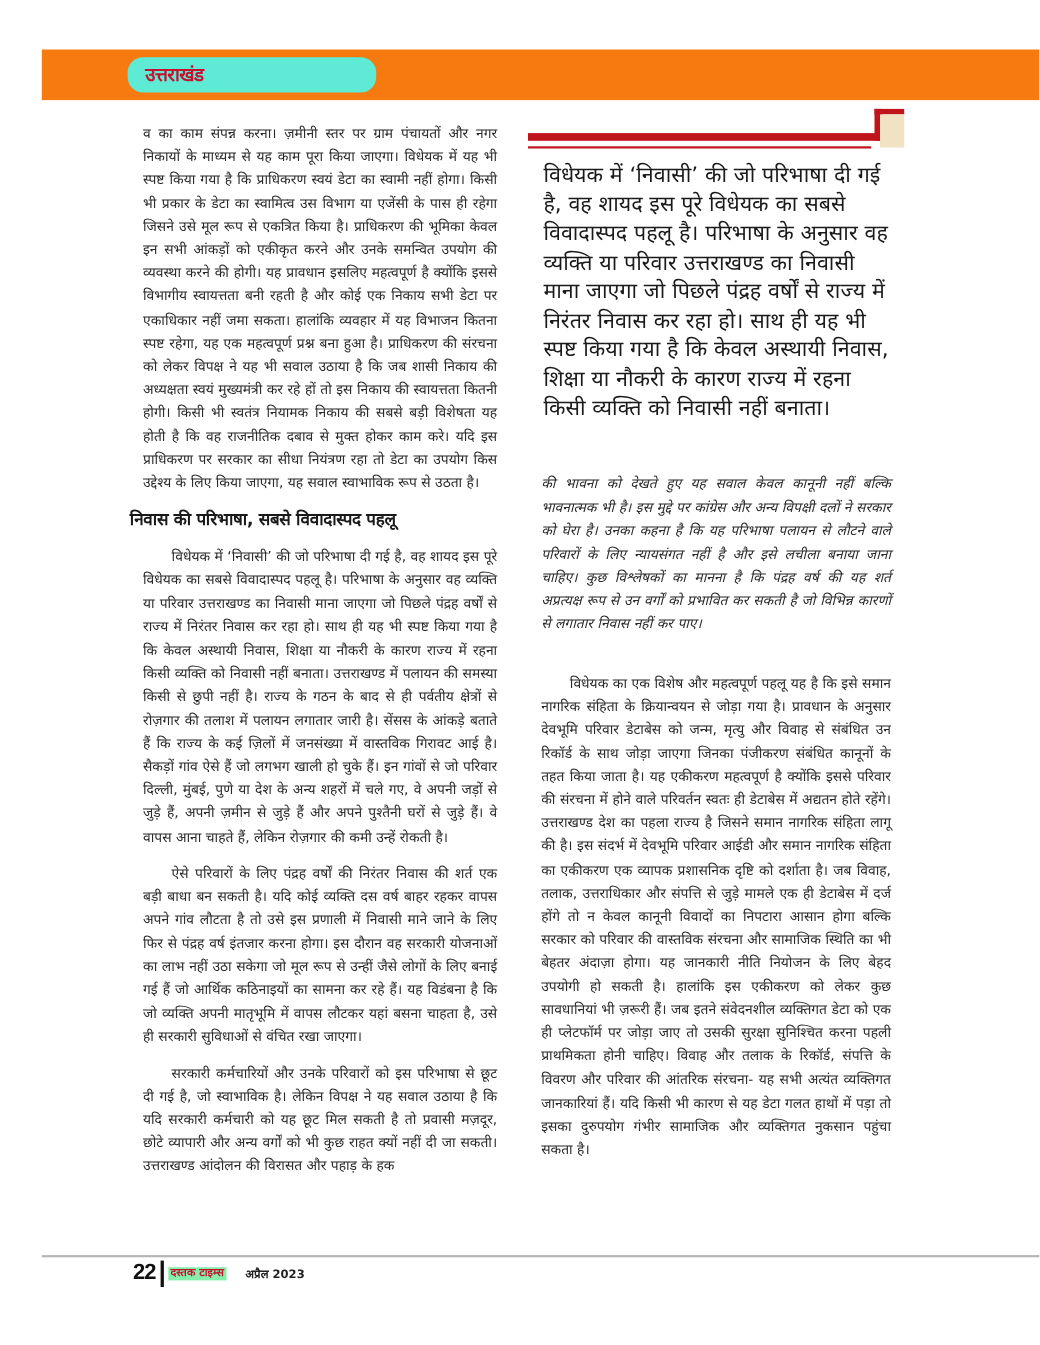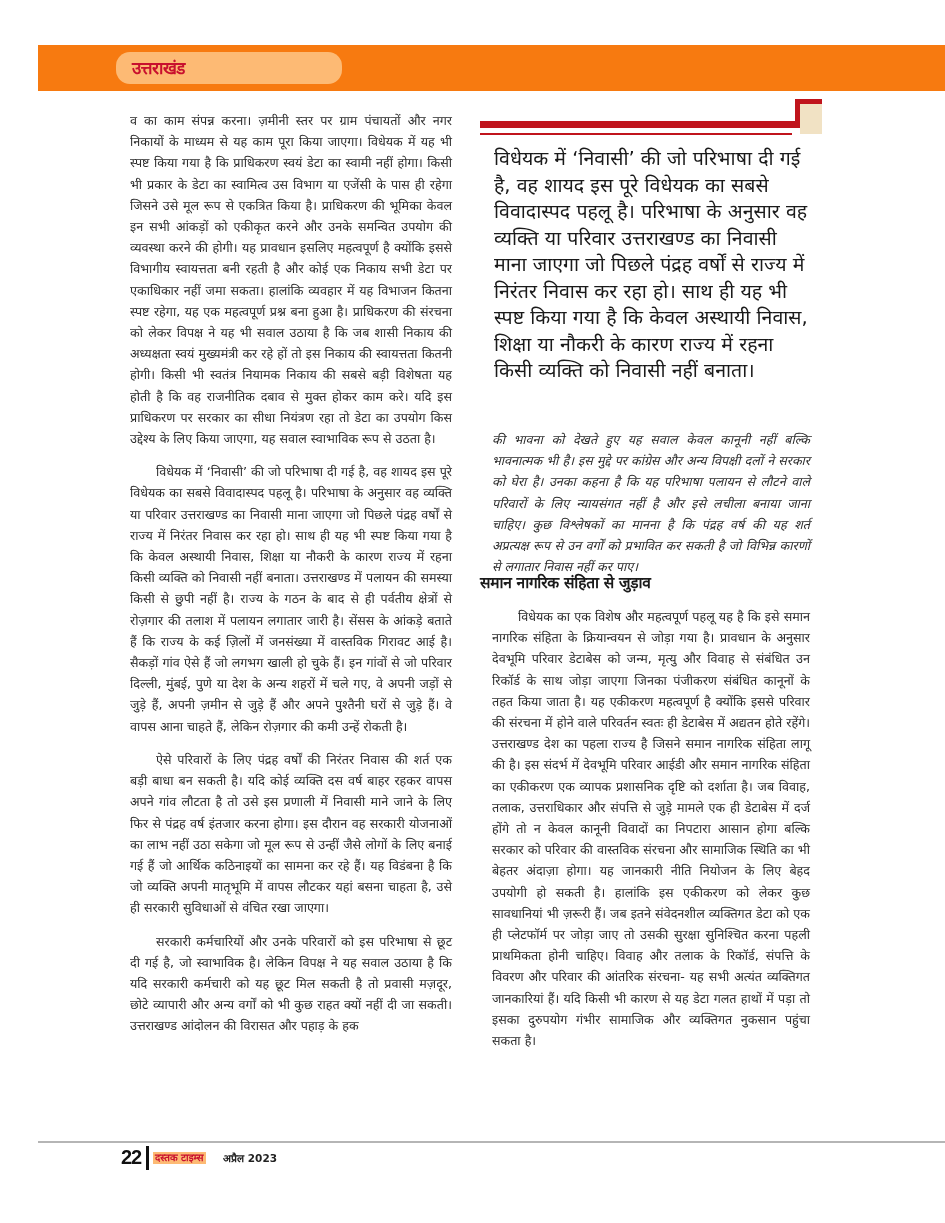--- a/index.html
+++ b/index.html
@@ -1,74 +1,74 @@
 <!DOCTYPE html>
 <html><head>
 <meta charset="utf-8">
 <style>
   html, body { margin: 0; padding: 0; background: #ffffff; }
   body { width: 945px; height: 1223px; position: relative; overflow: hidden;
          font-family: "DejaVu Sans", "Liberation Sans", sans-serif; color: #222; }
   .topband { position: absolute; left: 38px; top: 45px; width: 907px; height: 46px; background: #f77a10; }
   .section-tab { position: absolute; left: 116px; top: 52px; width: 226px; height: 32px;
-                 background: #fdba74; border-radius: 14px; }
+                 background: #5eead4; border-radius: 14px; }
   .section-tab span { position: absolute; left: 16px; top: 4px; font-weight: bold; font-size: 17px;
                       color: #c8102e; font-family: "DejaVu Sans", sans-serif; letter-spacing: -0.5px; }
   .col { position: absolute; font-size: 12.6px; line-height: 21.2px; text-align: justify; color: #2a2a2a; }
   .col p { margin: 12px; }
   .col p.indent { text-indent: 26px; }
   .left-col { left: 118px; top: 98px; width: 346px; }
   .right-col-a { left: 480px; top: 417px; width: 342px; font-style: italic; }
   .right-col-b { left: 480px; top: 598px; width: 342px; }
   .h2 { font-weight: bold; font-size: 15.5px; line-height: 22px; margin: 12px 0 6px 0; color: #1a1a1a; letter-spacing: -0.3px; }
   .pull-deco .bar1 { position: absolute; left: 480px; top: 121px; width: 322px; height: 7px; background: #c0141c; }
   .pull-deco .bar2 { position: absolute; left: 480px; top: 133px; width: 312px; height: 2px; background: #c0141c; }
   .pull-deco .vert { position: absolute; left: 795px; top: 99px; width: 7px; height: 29px; background: #c0141c; }
   .pull-deco .topline { position: absolute; left: 795px; top: 99px; width: 27px; height: 5px; background: #c0141c; }
   .pull-deco .sq { position: absolute; left: 800px; top: 104px; width: 22px; height: 30px; background: #f1e2c4; }
   .pullquote { position: absolute; left: 494px; top: 146px; width: 320px; font-size: 19.5px; line-height: 26.5px;
                color: #1a1a1a; font-family: "DejaVu Sans", sans-serif; }
   .footer-rule { position: absolute; left: 38px; top: 1141px; width: 907px; height: 2px; background: #b5b5b5; }
   .page-num { position: absolute; left: 121px; top: 1146px; font-size: 20px; font-weight: bold; color: #111;
               font-family: Liberation Sans, sans-serif; letter-spacing: -1px; }
   .footer-sep { position: absolute; left: 146px; top: 1146px; width: 3px; height: 24px; background: #111; }
-  .logo { position: absolute; left: 153px; top: 1152px; height: 12px; padding: 0 2px; background: #fdba74;
+  .logo { position: absolute; left: 153px; top: 1152px; height: 12px; padding: 0 2px; background: #86efac;
           color: #c8102e; font-size: 10px; font-weight: bold; line-height: 12px; font-family: "DejaVu Sans", sans-serif; }
   .issue-date { position: absolute; left: 223px; top: 1151px; font-size: 10.5px; font-weight: bold; color: #222; }
 </style>
 </head>
 <body>
 
 <div class="topband"></div>
 <div class="section-tab">
   <span>उत्तराखंड</span>
 </div>
 
 <div class="col left-col">
   <p>व का काम संपन्न करना। ज़मीनी स्तर पर ग्राम पंचायतों और नगर निकायों के माध्यम से यह काम पूरा किया जाएगा। विधेयक में यह भी स्पष्ट किया गया है कि प्राधिकरण स्वयं डेटा का स्वामी नहीं होगा। किसी भी प्रकार के डेटा का स्वामित्व उस विभाग या एजेंसी के पास ही रहेगा जिसने उसे मूल रूप से एकत्रित किया है। प्राधिकरण की भूमिका केवल इन सभी आंकड़ों को एकीकृत करने और उनके समन्वित उपयोग की व्यवस्था करने की होगी। यह प्रावधान इसलिए महत्वपूर्ण है क्योंकि इससे विभागीय स्वायत्तता बनी रहती है और कोई एक निकाय सभी डेटा पर एकाधिकार नहीं जमा सकता। हालांकि व्यवहार में यह विभाजन कितना स्पष्ट रहेगा, यह एक महत्वपूर्ण प्रश्न बना हुआ है। प्राधिकरण की संरचना को लेकर विपक्ष ने यह भी सवाल उठाया है कि जब शासी निकाय की अध्यक्षता स्वयं मुख्यमंत्री कर रहे हों तो इस निकाय की स्वायत्तता कितनी होगी। किसी भी स्वतंत्र नियामक निकाय की सबसे बड़ी विशेषता यह होती है कि वह राजनीतिक दबाव से मुक्त होकर काम करे। यदि इस प्राधिकरण पर सरकार का सीधा नियंत्रण रहा तो डेटा का उपयोग किस उद्देश्य के लिए किया जाएगा, यह सवाल स्वाभाविक रूप से उठता है।</p>
+  <div class="h2">निवास की परिभाषा, सबसे विवादास्पद पहलू</div>
   <p class="indent">विधेयक में ‘निवासी’ की जो परिभाषा दी गई है, वह शायद इस पूरे विधेयक का सबसे विवादास्पद पहलू है। परिभाषा के अनुसार वह व्यक्ति या परिवार उत्तराखण्ड का निवासी माना जाएगा जो पिछले पंद्रह वर्षों से राज्य में निरंतर निवास कर रहा हो। साथ ही यह भी स्पष्ट किया गया है कि केवल अस्थायी निवास, शिक्षा या नौकरी के कारण राज्य में रहना किसी व्यक्ति को निवासी नहीं बनाता। उत्तराखण्ड में पलायन की समस्या किसी से छुपी नहीं है। राज्य के गठन के बाद से ही पर्वतीय क्षेत्रों से रोज़गार की तलाश में पलायन लगातार जारी है। सेंसस के आंकड़े बताते हैं कि राज्य के कई ज़िलों में जनसंख्या में वास्तविक गिरावट आई है। सैकड़ों गांव ऐसे हैं जो लगभग खाली हो चुके हैं। इन गांवों से जो परिवार दिल्ली, मुंबई, पुणे या देश के अन्य शहरों में चले गए, वे अपनी जड़ों से जुड़े हैं, अपनी ज़मीन से जुड़े हैं और अपने पुश्तैनी घरों से जुड़े हैं। वे वापस आना चाहते हैं, लेकिन रोज़गार की कमी उन्हें रोकती है।</p>
   <p class="indent">ऐसे परिवारों के लिए पंद्रह वर्षों की निरंतर निवास की शर्त एक बड़ी बाधा बन सकती है। यदि कोई व्यक्ति दस वर्ष बाहर रहकर वापस अपने गांव लौटता है तो उसे इस प्रणाली में निवासी माने जाने के लिए फिर से पंद्रह वर्ष इंतजार करना होगा। इस दौरान वह सरकारी योजनाओं का लाभ नहीं उठा सकेगा जो मूल रूप से उन्हीं जैसे लोगों के लिए बनाई गई हैं जो आर्थिक कठिनाइयों का सामना कर रहे हैं। यह विडंबना है कि जो व्यक्ति अपनी मातृभूमि में वापस लौटकर यहां बसना चाहता है, उसे ही सरकारी सुविधाओं से वंचित रखा जाएगा।</p>
   <p class="indent">सरकारी कर्मचारियों और उनके परिवारों को इस परिभाषा से छूट दी गई है, जो स्वाभाविक है। लेकिन विपक्ष ने यह सवाल उठाया है कि यदि सरकारी कर्मचारी को यह छूट मिल सकती है तो प्रवासी मज़दूर, छोटे व्यापारी और अन्य वर्गों को भी कुछ राहत क्यों नहीं दी जा सकती। उत्तराखण्ड आंदोलन की विरासत और पहाड़ के हक</p>
 </div>
 
 <div class="pull-deco">
   <div class="bar1"></div>
   <div class="bar2"></div>
   <div class="topline"></div>
   <div class="vert"></div>
   <div class="sq"></div>
 </div>
 <div class="pullquote">विधेयक में ‘निवासी’ की जो परिभाषा दी गई है, वह शायद इस पूरे विधेयक का सबसे विवादास्पद पहलू है। परिभाषा के अनुसार वह व्यक्ति या परिवार उत्तराखण्ड का निवासी माना जाएगा जो पिछले पंद्रह वर्षों से राज्य में निरंतर निवास कर रहा हो। साथ ही यह भी स्पष्ट किया गया है कि केवल अस्थायी निवास, शिक्षा या नौकरी के कारण राज्य में रहना किसी व्यक्ति को निवासी नहीं बनाता।</div>
 
 <div class="col right-col-a">
   <p>की भावना को देखते हुए यह सवाल केवल कानूनी नहीं बल्कि भावनात्मक भी है। इस मुद्दे पर कांग्रेस और अन्य विपक्षी दलों ने सरकार को घेरा है। उनका कहना है कि यह परिभाषा पलायन से लौटने वाले परिवारों के लिए न्यायसंगत नहीं है और इसे लचीला बनाया जाना चाहिए। कुछ विश्लेषकों का मानना है कि पंद्रह वर्ष की यह शर्त अप्रत्यक्ष रूप से उन वर्गों को प्रभावित कर सकती है जो विभिन्न कारणों से लगातार निवास नहीं कर पाए।</p>
 </div>
 
 <div class="col right-col-b">
-  <div class="h2" style="margin-top:-26px">समान नागरिक संहिता से जुड़ाव</div>
   <p class="indent">विधेयक का एक विशेष और महत्वपूर्ण पहलू यह है कि इसे समान नागरिक संहिता के क्रियान्वयन से जोड़ा गया है। प्रावधान के अनुसार देवभूमि परिवार डेटाबेस को जन्म, मृत्यु और विवाह से संबंधित उन रिकॉर्ड के साथ जोड़ा जाएगा जिनका पंजीकरण संबंधित कानूनों के तहत किया जाता है। यह एकीकरण महत्वपूर्ण है क्योंकि इससे परिवार की संरचना में होने वाले परिवर्तन स्वतः ही डेटाबेस में अद्यतन होते रहेंगे। उत्तराखण्ड देश का पहला राज्य है जिसने समान नागरिक संहिता लागू की है। इस संदर्भ में देवभूमि परिवार आईडी और समान नागरिक संहिता का एकीकरण एक व्यापक प्रशासनिक दृष्टि को दर्शाता है। जब विवाह, तलाक, उत्तराधिकार और संपत्ति से जुड़े मामले एक ही डेटाबेस में दर्ज होंगे तो न केवल कानूनी विवादों का निपटारा आसान होगा बल्कि सरकार को परिवार की वास्तविक संरचना और सामाजिक स्थिति का भी बेहतर अंदाज़ा होगा। यह जानकारी नीति नियोजन के लिए बेहद उपयोगी हो सकती है। हालांकि इस एकीकरण को लेकर कुछ सावधानियां भी ज़रूरी हैं। जब इतने संवेदनशील व्यक्तिगत डेटा को एक ही प्लेटफॉर्म पर जोड़ा जाए तो उसकी सुरक्षा सुनिश्चित करना पहली प्राथमिकता होनी चाहिए। विवाह और तलाक के रिकॉर्ड, संपत्ति के विवरण और परिवार की आंतरिक संरचना- यह सभी अत्यंत व्यक्तिगत जानकारियां हैं। यदि किसी भी कारण से यह डेटा गलत हाथों में पड़ा तो इसका दुरुपयोग गंभीर सामाजिक और व्यक्तिगत नुकसान पहुंचा सकता है।</p>
 </div>
 
 <div class="footer-rule"></div>
 <div class="page-num">22</div>
 <div class="footer-sep"></div>
 <div class="logo">दस्तक टाइम्स</div>
 <div class="issue-date">अप्रैल 2023</div>
 
 </body></html>

